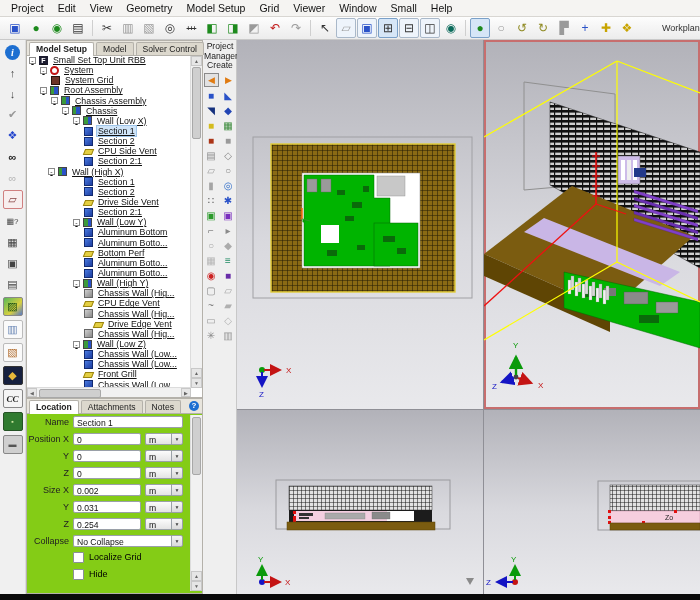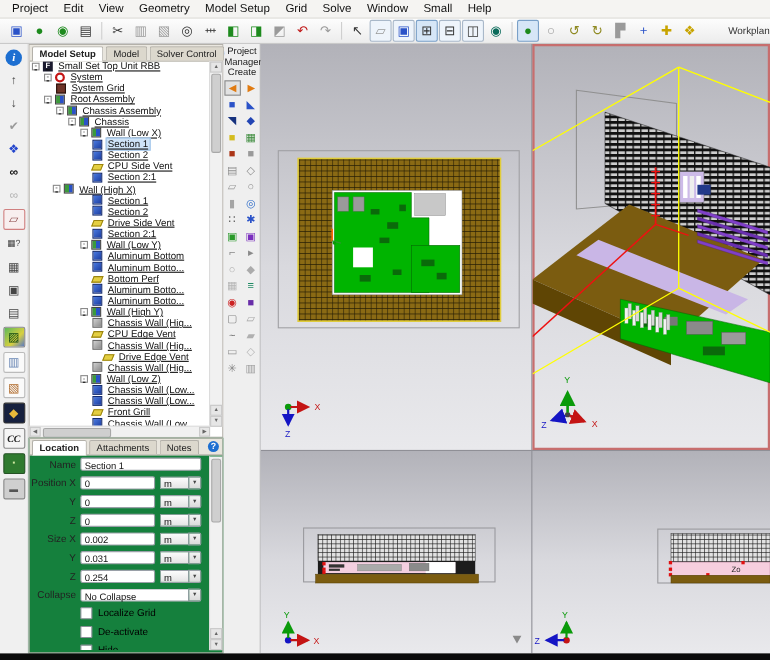--- a/index.html
+++ b/index.html
@@ -60,21 +60,21 @@
   .sbot{position:absolute;bottom:0;left:0;right:0;}
   
   .create-panel{position:absolute;left:204px;top:40px;width:33px;height:554px;background:#efefef;border-right:1px solid #c8c8c8;box-sizing:border-box;text-align:center;}
   .cp-title{font-size:8.6px;color:#222;line-height:9.5px;padding-top:2px;}
   .cp-nav{display:flex;justify-content:center;gap:2px;margin-top:2px;}
   .cp-arrow{width:13px;height:12px;font-size:9px;color:#e07b12;display:flex;align-items:center;justify-content:center;border:1px solid transparent;}
   .cp-arrow.selected{border:1px solid #8a8a8a;background:#e2e2e2;}
   .cp-grid{display:grid;grid-template-columns:15px 15px;justify-content:center;gap:2px 2px;margin-top:3px;}
   .cpi{width:14px;height:13px;display:flex;align-items:center;justify-content:center;font-size:10px;line-height:1;}
   
-  .props-panel{position:absolute;left:26px;top:398px;width:177px;height:196px;background:#15803d;border:1px solid #b4b1aa;box-sizing:border-box;font-size:9px;}
+  .props-panel{position:absolute;left:26px;top:398px;width:177px;height:196px;background:#84cc16;border:1px solid #b4b1aa;box-sizing:border-box;font-size:9px;}
   .props-panel .ptabs{height:14px;}
   .help-circle{width:10px;height:10px;border-radius:50%;background:#1d6fd1;color:#fff;font:bold 8px/10px "Liberation Sans",sans-serif;text-align:center;align-self:center;margin-left:auto;margin-right:3px;flex:none;}
   .form{position:absolute;left:0;top:16px;right:12px;bottom:2px;overflow:hidden;}
   .frow{display:flex;align-items:center;height:13px;margin-bottom:4px;}
   .flabel{width:42px;text-align:right;margin-right:4px;color:#222;flex:none;}
   .finput{height:12px;background:#fff;border:1px solid #9aa0a8;border-radius:2px;font-size:8.6px;color:#111;padding:0 3px;line-height:12px;box-sizing:border-box;}
   .finput.narrow{width:68px;}
   .finput.wide{width:110px;}
   .funit{width:26px;height:12px;margin-left:4px;background:linear-gradient(#fcfcfc,#e4e4e4);border:1px solid #9aa0a8;border-radius:2px 0 0 2px;border-right:none;font-size:8.6px;color:#111;padding:0 3px;line-height:12px;box-sizing:border-box;}
   .fdrop{width:12px;height:12px;background:linear-gradient(#f4f4f4,#dadada);border:1px solid #9aa0a8;border-radius:0 2px 2px 0;font-size:5px;color:#444;display:flex;align-items:center;justify-content:center;box-sizing:border-box;}
@@ -99,21 +99,21 @@
 <body>
 <div id="app">
 
 <div class="menubar">
       <span class="menu-item">Project</span>
       <span class="menu-item">Edit</span>
       <span class="menu-item">View</span>
       <span class="menu-item">Geometry</span>
       <span class="menu-item">Model Setup</span>
       <span class="menu-item">Grid</span>
-      <span class="menu-item">Solve</span>
+      <span class="menu-item">Viewer</span>
       <span class="menu-item">Window</span>
       <span class="menu-item">Small</span>
       <span class="menu-item">Help</span>
     </div>
 <div class="toolbar">
       <span class="tbi c-blue">▣</span>
       <span class="tbi c-green">●</span>
       <span class="tbi c-green">◉</span>
       <span class="tbi c-dark">▤</span>
       <div class="sep"></div>
@@ -436,24 +436,20 @@
             <div class="finput">No Collapse</div>
             <div class="fdrop attached">▼</div>
           </div>
         </div>
         <div class="crow">
           <span class="cbox"></span>
           <span>Localize Grid</span>
         </div>
         <div class="crow">
           <span class="cbox"></span>
-          <span>De-activate</span>
-        </div>
-        <div class="crow">
-          <span class="cbox"></span>
           <span>Hide</span>
         </div>
       </div>
   <div class="props-vscroll">
     <div class="sthumb" style="top:2px;height:56px;"></div>
     <div class="sbot">
       <div class="sbtn">▲</div>
       <div class="sbtn">▼</div>
     </div>
   </div>

